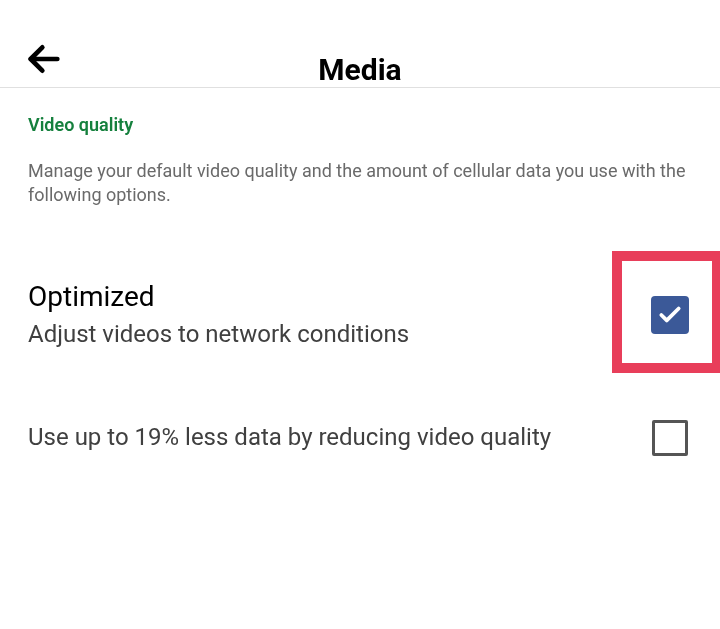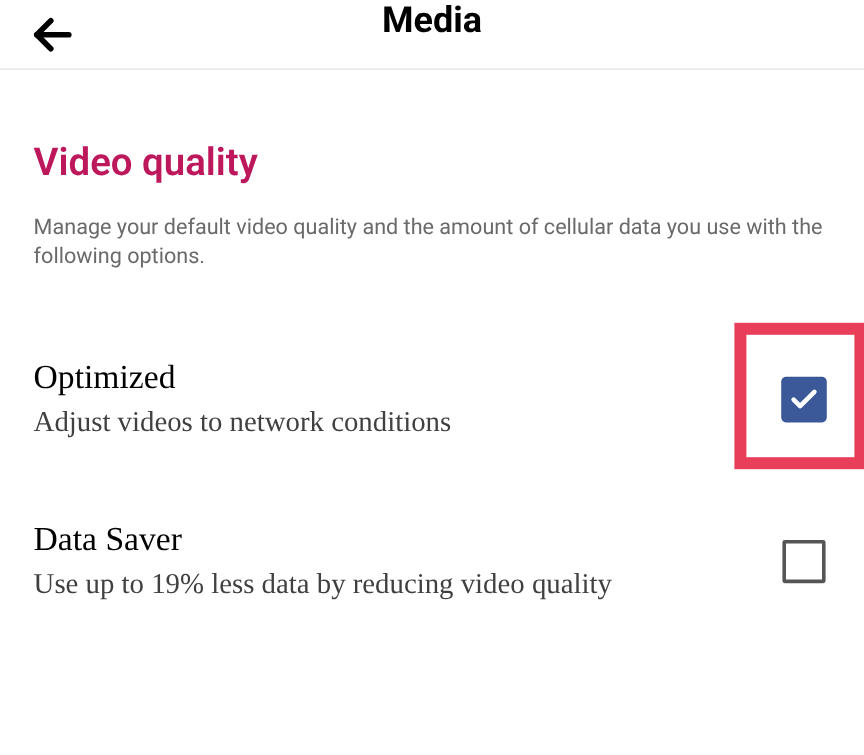--- a/index.html
+++ b/index.html
@@ -9,24 +9,25 @@
     }
     body {
       font-family: -apple-system, BlinkMacSystemFont, 'Segoe UI', Roboto, Helvetica, Arial, sans-serif;
       background: #ffffff;
       width: 720px;
       height: 629px;
       overflow: hidden;
     }
     .header {
       display: flex;
-      align-items: flex-start;
+      align-items: flex-end;
       height: 58px;
       position: relative;
       border-bottom: 1px solid #e0e0e0;
+      margin-top: 30px;
     }
     .back-button {
       position: absolute;
       left: 20px;
       top: 50%;
       transform: translateY(-50%);
       width: 48px;
       height: 48px;
       display: flex;
       align-items: center;
@@ -37,43 +38,42 @@
       width: 100%;
       text-align: center;
       font-size: 30px;
       font-weight: 700;
       color: #000;
     }
     .content {
       padding: 0 28px;
     }
     .section-title {
-      color: #be185d;
-      font-size: 32px;
+      color: #15803d;
+      font-size: 18px;
       font-weight: 600;
-      margin-top: 58px;
+      margin-top: 26px;
       margin-bottom: 24px;
     }
     .section-description {
       color: #6a6a6a;
       font-size: 18px;
       line-height: 1.35;
       margin-bottom: 60px;
     }
     .option-row {
       display: flex;
       align-items: center;
       justify-content: space-between;
       padding: 12px 0;
       margin-bottom: 42px;
     }
     .option-text {
       flex: 1;
       padding-right: 20px;
-      font-family: Liberation Serif, serif;
     }
     .option-title {
       color: #000;
       font-size: 28px;
       font-weight: 400;
       margin-bottom: 6px;
     }
     .option-subtitle {
       color: #404040;
       font-size: 24px;
@@ -141,20 +141,19 @@
           <svg width="26" height="26" viewBox="0 0 24 24" fill="none" stroke="#ffffff" stroke-width="3.5" stroke-linecap="round" stroke-linejoin="round">
             <polyline points="4 12 9 17 20 6"></polyline>
           </svg>
         </div>
       </div>
     </div>
   </div>
 
   <div class="option-row">
     <div class="option-text">
-      <div class="option-title">Data Saver</div>
       <div class="option-subtitle">Use up to 19% less data by reducing video quality</div>
     </div>
     <div class="checkbox-area">
       <div class="checkbox-unchecked"></div>
     </div>
   </div>
 </div>
 
 </body></html>

